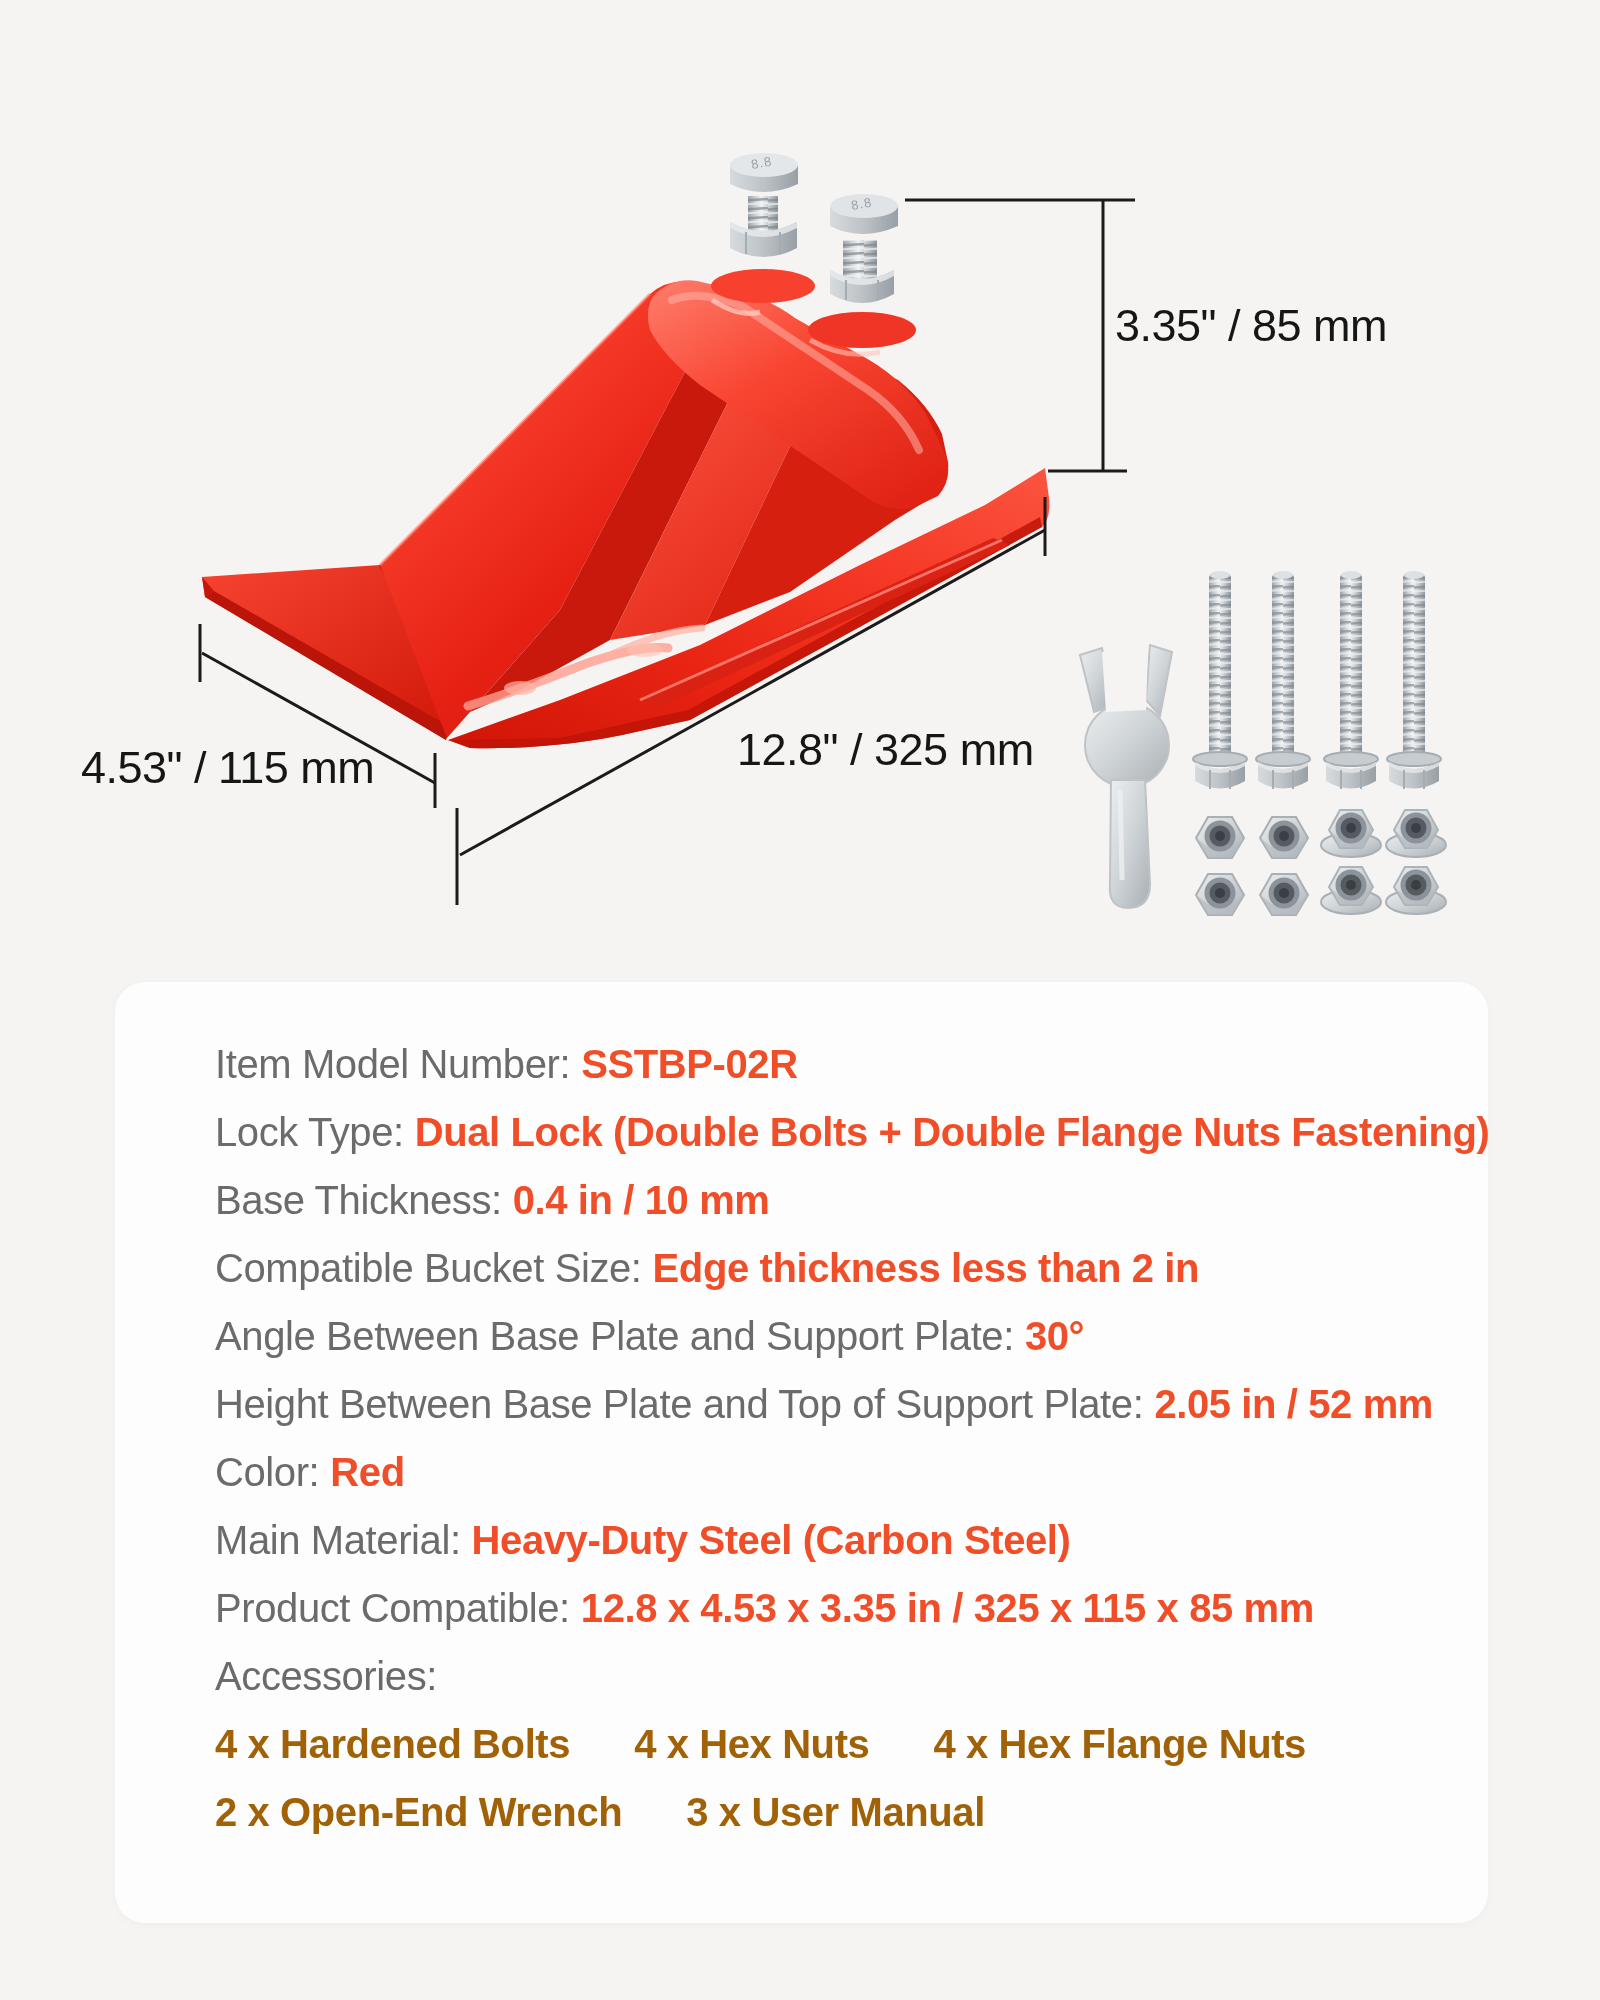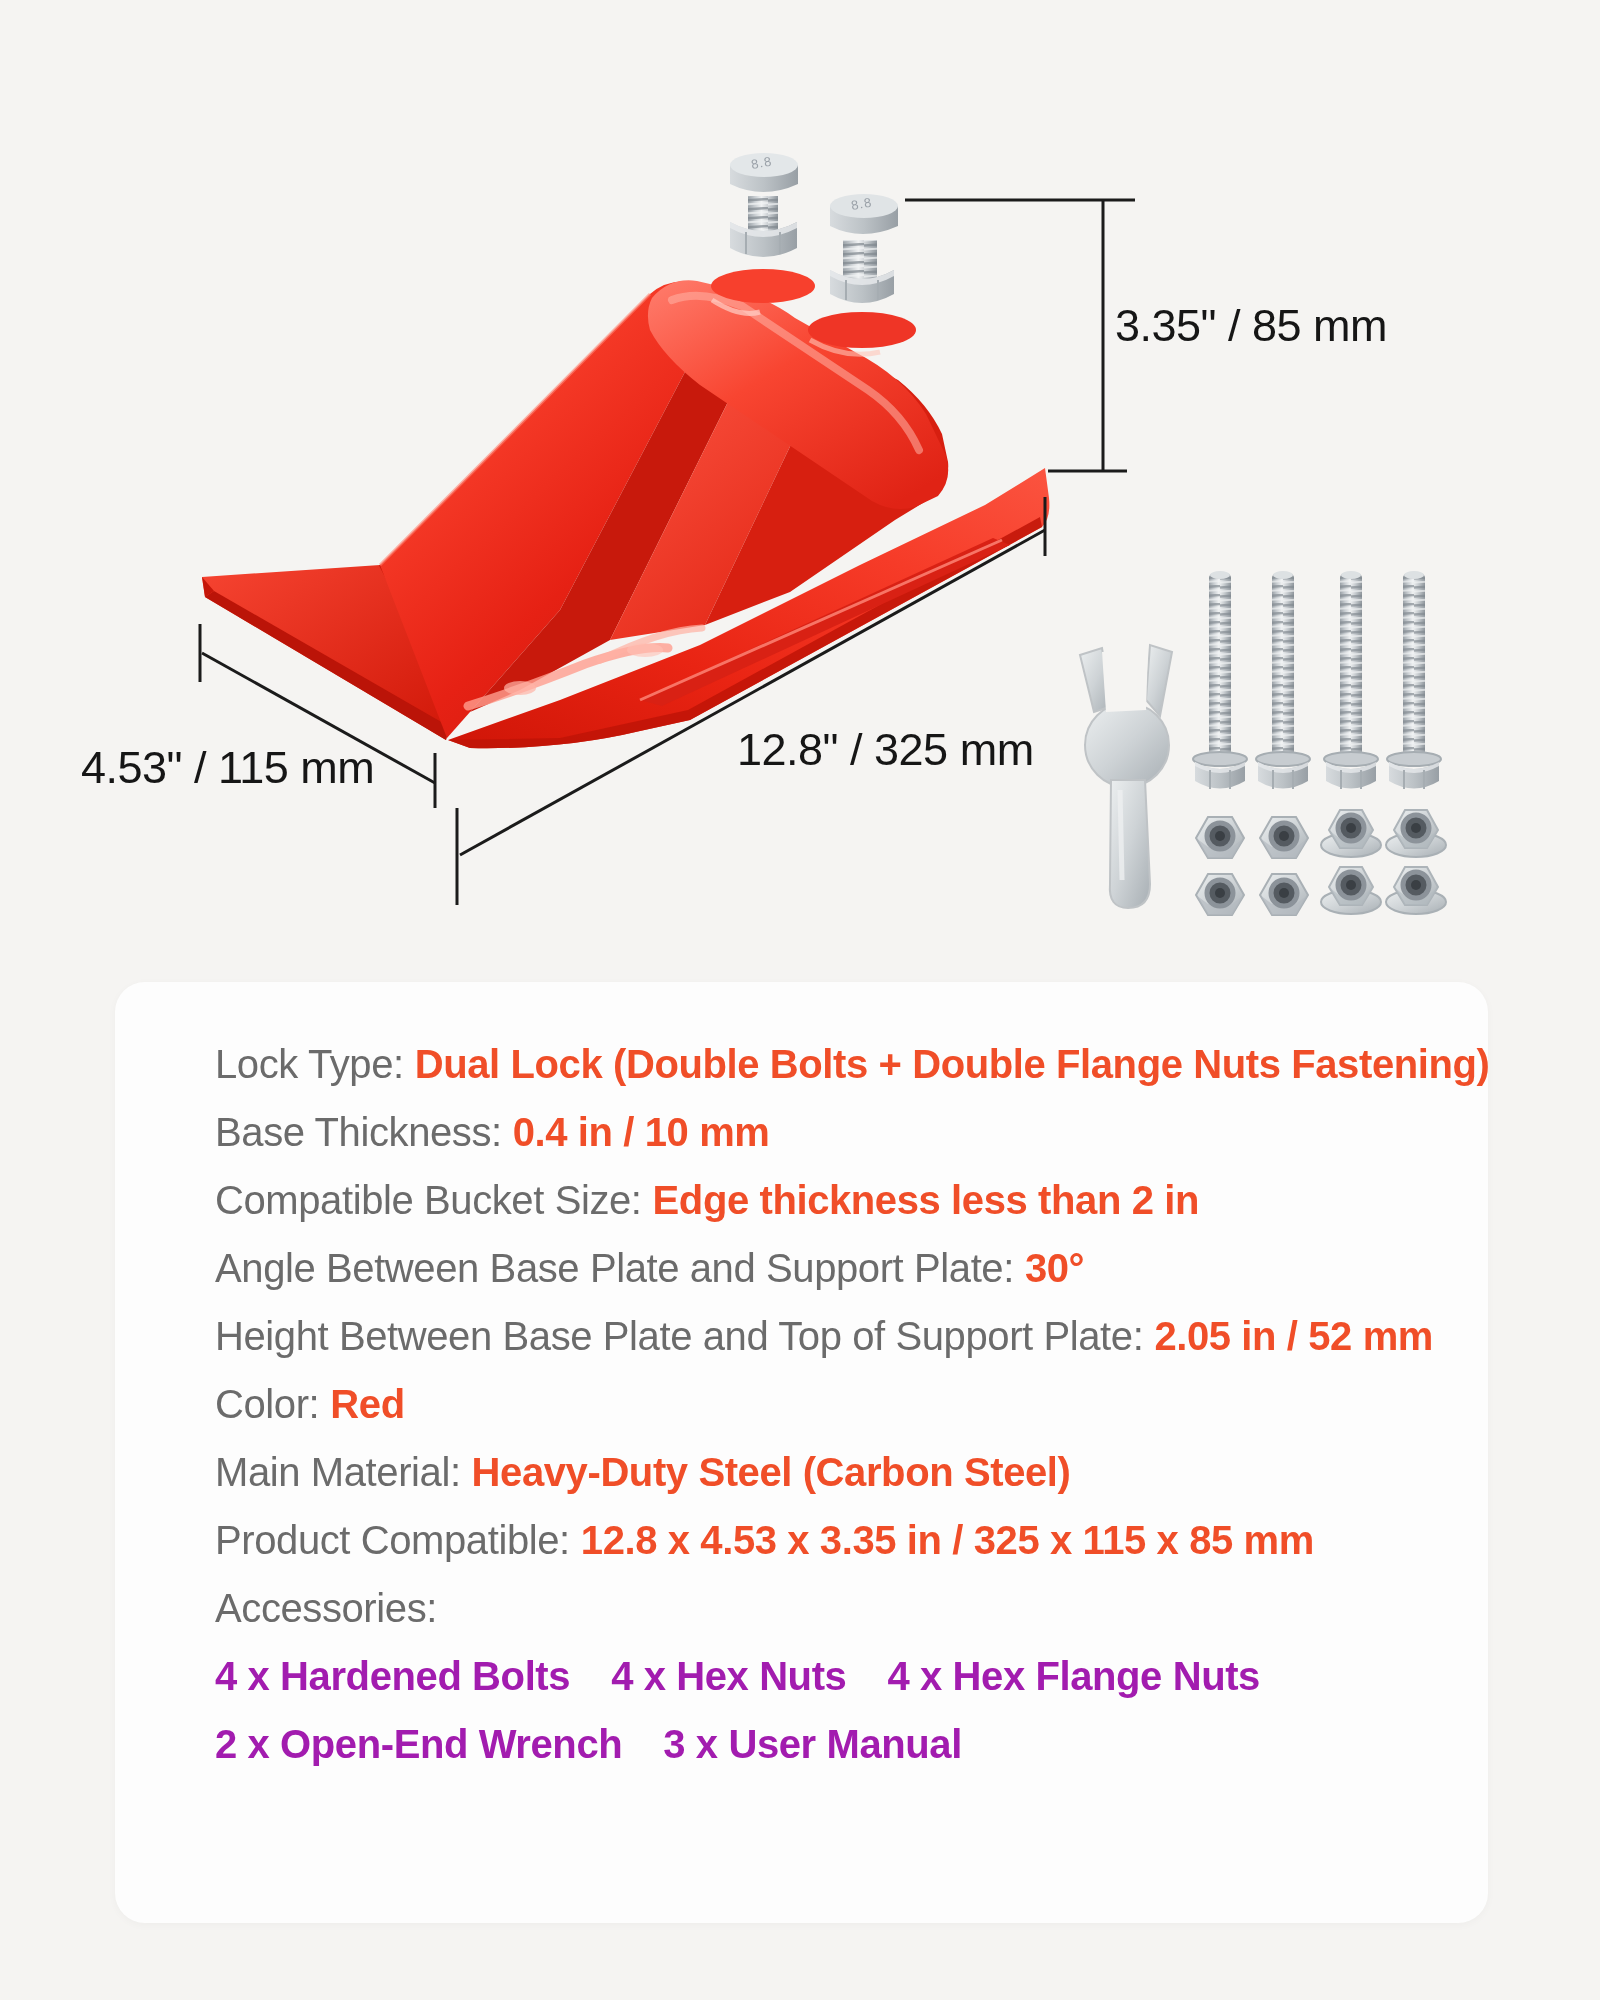--- a/index.html
+++ b/index.html
@@ -20,21 +20,21 @@
     box-sizing:border-box;
     padding:48px 60px 0 100px;
   }
   .spec-row{
     line-height:68px;font-size:40px;letter-spacing:-0.4px;
     color:#6b6b6b;white-space:nowrap;
   }
   .spec-value{color:#F04E28;font-weight:700;margin-left:11px;}
   .acc-row{
     line-height:68px;font-size:40px;letter-spacing:-0.4px;
-    color:#a21caf;font-weight:700;display:flex;gap:41px;white-space:nowrap;
+    color:#a16207;font-weight:700;display:flex;gap:64px;white-space:nowrap;
   }
   .dim-label{
     font-size:45px;fill:#161616;letter-spacing:-0.5px;
   }
   .dimline{stroke:#1b1b1b;stroke-width:3;fill:none;}
   .headmark{font-size:13px;fill:#9aa1a8;letter-spacing:1px;}
 </style>
 </head>
 <body>
 
@@ -229,20 +229,23 @@
     <use href="#flangeNut" x="1351" y="833"></use>
     <use href="#flangeNut" x="1416" y="833"></use>
     <use href="#flangeNut" x="1351" y="890"></use>
     <use href="#flangeNut" x="1416" y="890"></use>
   </g>
 </svg>
 </div>
 
 <div class="spec-card">
   <div class="spec-row">
+    <span>Item Model Number:</span><span class="spec-value">SSTBP-02R</span>
+  </div>
+  <div class="spec-row">
     <span>Lock Type:</span><span class="spec-value">Dual Lock (Double Bolts + Double Flange Nuts Fastening)</span>
   </div>
   <div class="spec-row">
     <span>Base Thickness:</span><span class="spec-value">0.4 in / 10 mm</span>
   </div>
   <div class="spec-row">
     <span>Compatible Bucket Size:</span><span class="spec-value">Edge thickness less than 2 in</span>
   </div>
   <div class="spec-row">
     <span>Angle Between Base Plate and Support Plate:</span><span class="spec-value">30°</span>

